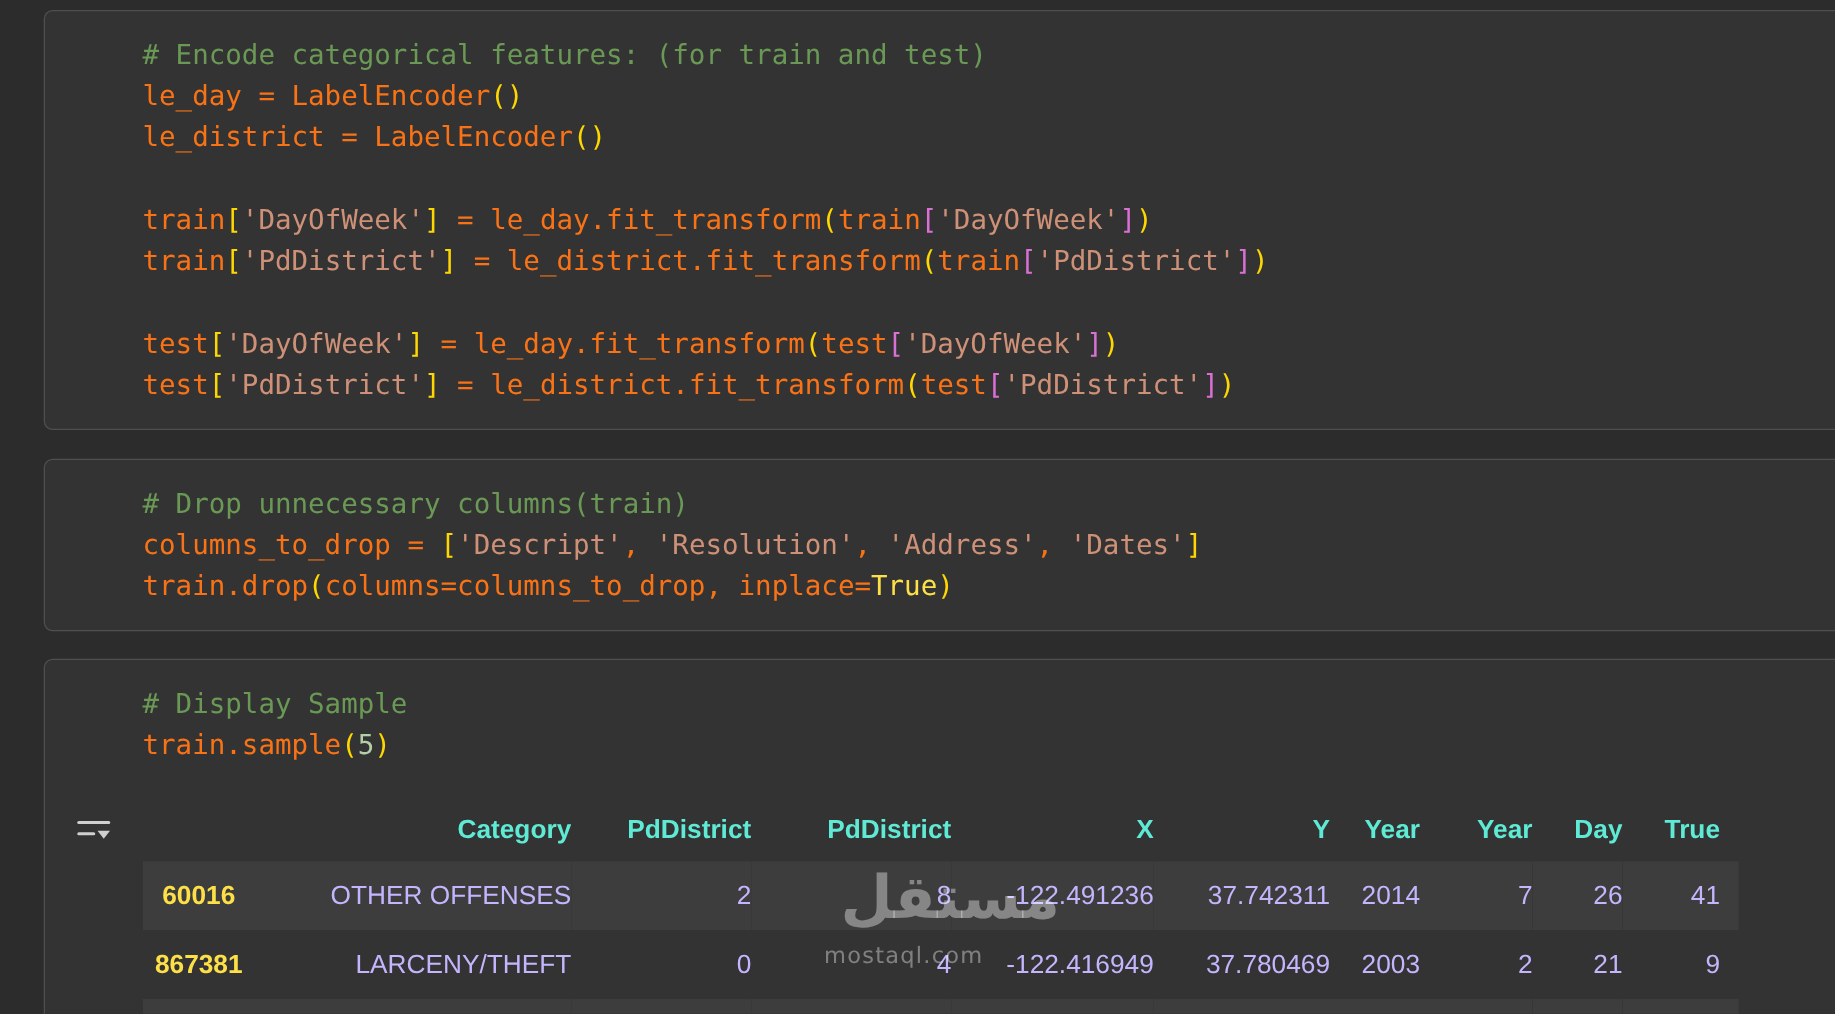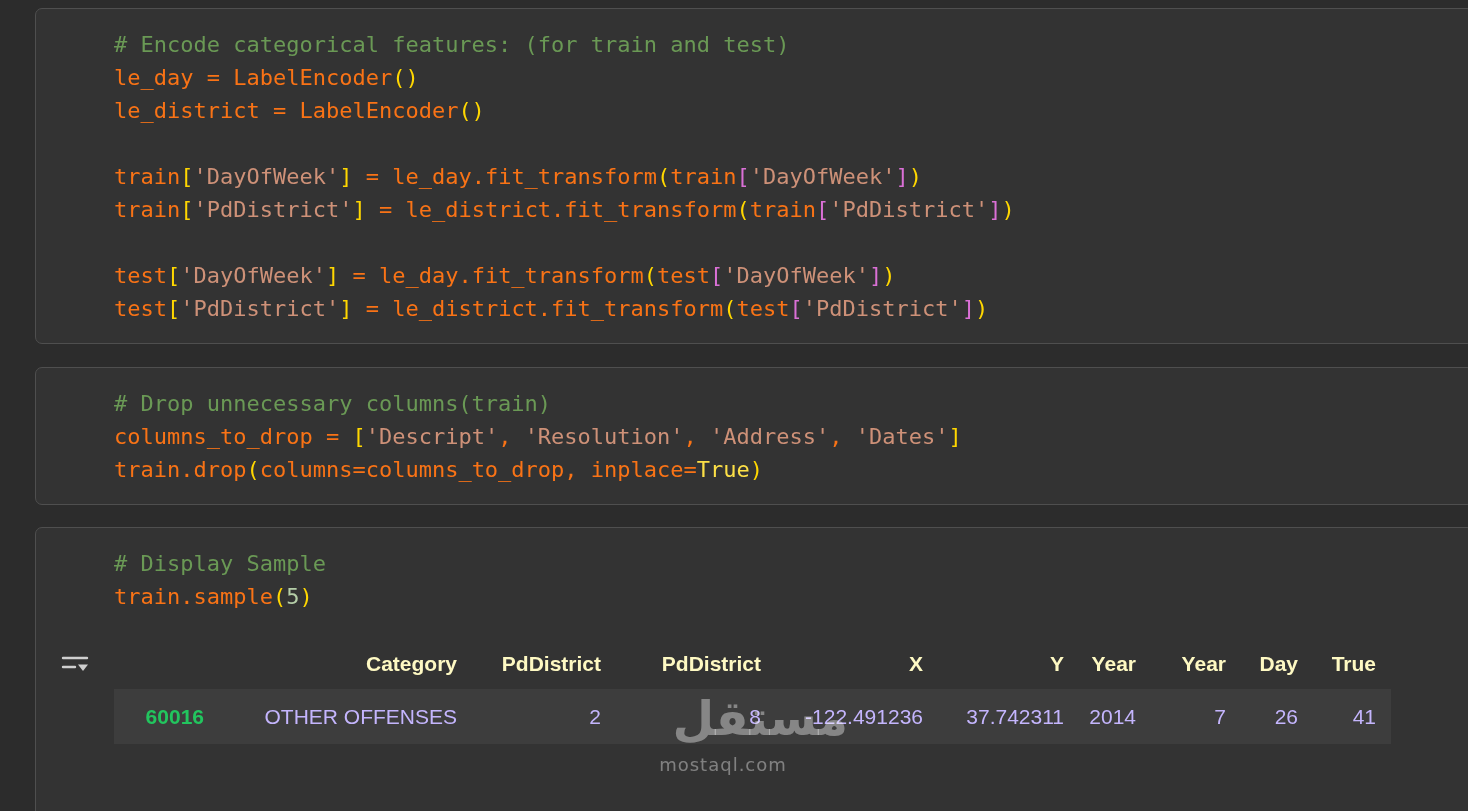--- a/index.html
+++ b/index.html
@@ -42,26 +42,26 @@
     border-collapse:collapse;table-layout:fixed;
     width:1277px;
     font-family:"Liberation Sans", sans-serif;
     font-size:21px;
   }
   table.dataframe th, table.dataframe td{
     text-align:right;padding:0;white-space:nowrap;overflow:hidden;
   }
   table.dataframe th:last-child, table.dataframe td:last-child{padding-right:15px;}
   table.dataframe thead th{
-    height:50px;font-weight:700;color:#fef9c3;vertical-align:middle;
+    height:50px;font-weight:700;color:#5eead4;vertical-align:middle;
   }
   table.dataframe tbody td, table.dataframe tbody th{
     height:55px;color:#c4b5fd;font-weight:400;vertical-align:middle;
   }
-  table.dataframe tbody th.idx{font-weight:700;color:#22c55e;}
+  table.dataframe tbody th.idx{font-weight:700;color:#fde047;text-align:center;}
   table.dataframe tbody tr:nth-child(odd){background:#3d3d3d;}
 
   .watermark{
     position:absolute;left:598px;top:688px;width:250px;
     text-align:center;color:rgba(255,255,255,0.38);
     font-family:"DejaVu Sans", sans-serif;
     pointer-events:none;z-index:5;
   }
   .watermark .ar{font-size:48px;font-weight:700;line-height:60px;text-align:right;}
   .watermark .lat{font-size:18px;line-height:34px;letter-spacing:1px;}
@@ -127,20 +127,32 @@
                 <td>2</td>
                 <td>8</td>
                 <td>-122.491236</td>
                 <td>37.742311</td>
                 <td>2014</td>
                 <td>7</td>
                 <td>26</td>
                 <td>41</td>
               </tr>
               <tr>
+                <th class="idx">867381</th>
+                <td>LARCENY/THEFT</td>
+                <td>0</td>
+                <td>4</td>
+                <td>-122.416949</td>
+                <td>37.780469</td>
+                <td>2003</td>
+                <td>2</td>
+                <td>21</td>
+                <td>9</td>
+              </tr>
+              <tr>
                 <td>&nbsp;</td>
                 <td>&nbsp;</td>
                 <td>&nbsp;</td>
                 <td>&nbsp;</td>
                 <td>&nbsp;</td>
                 <td>&nbsp;</td>
                 <td>&nbsp;</td>
                 <td>&nbsp;</td>
                 <td>&nbsp;</td>
                 <td>&nbsp;</td>

